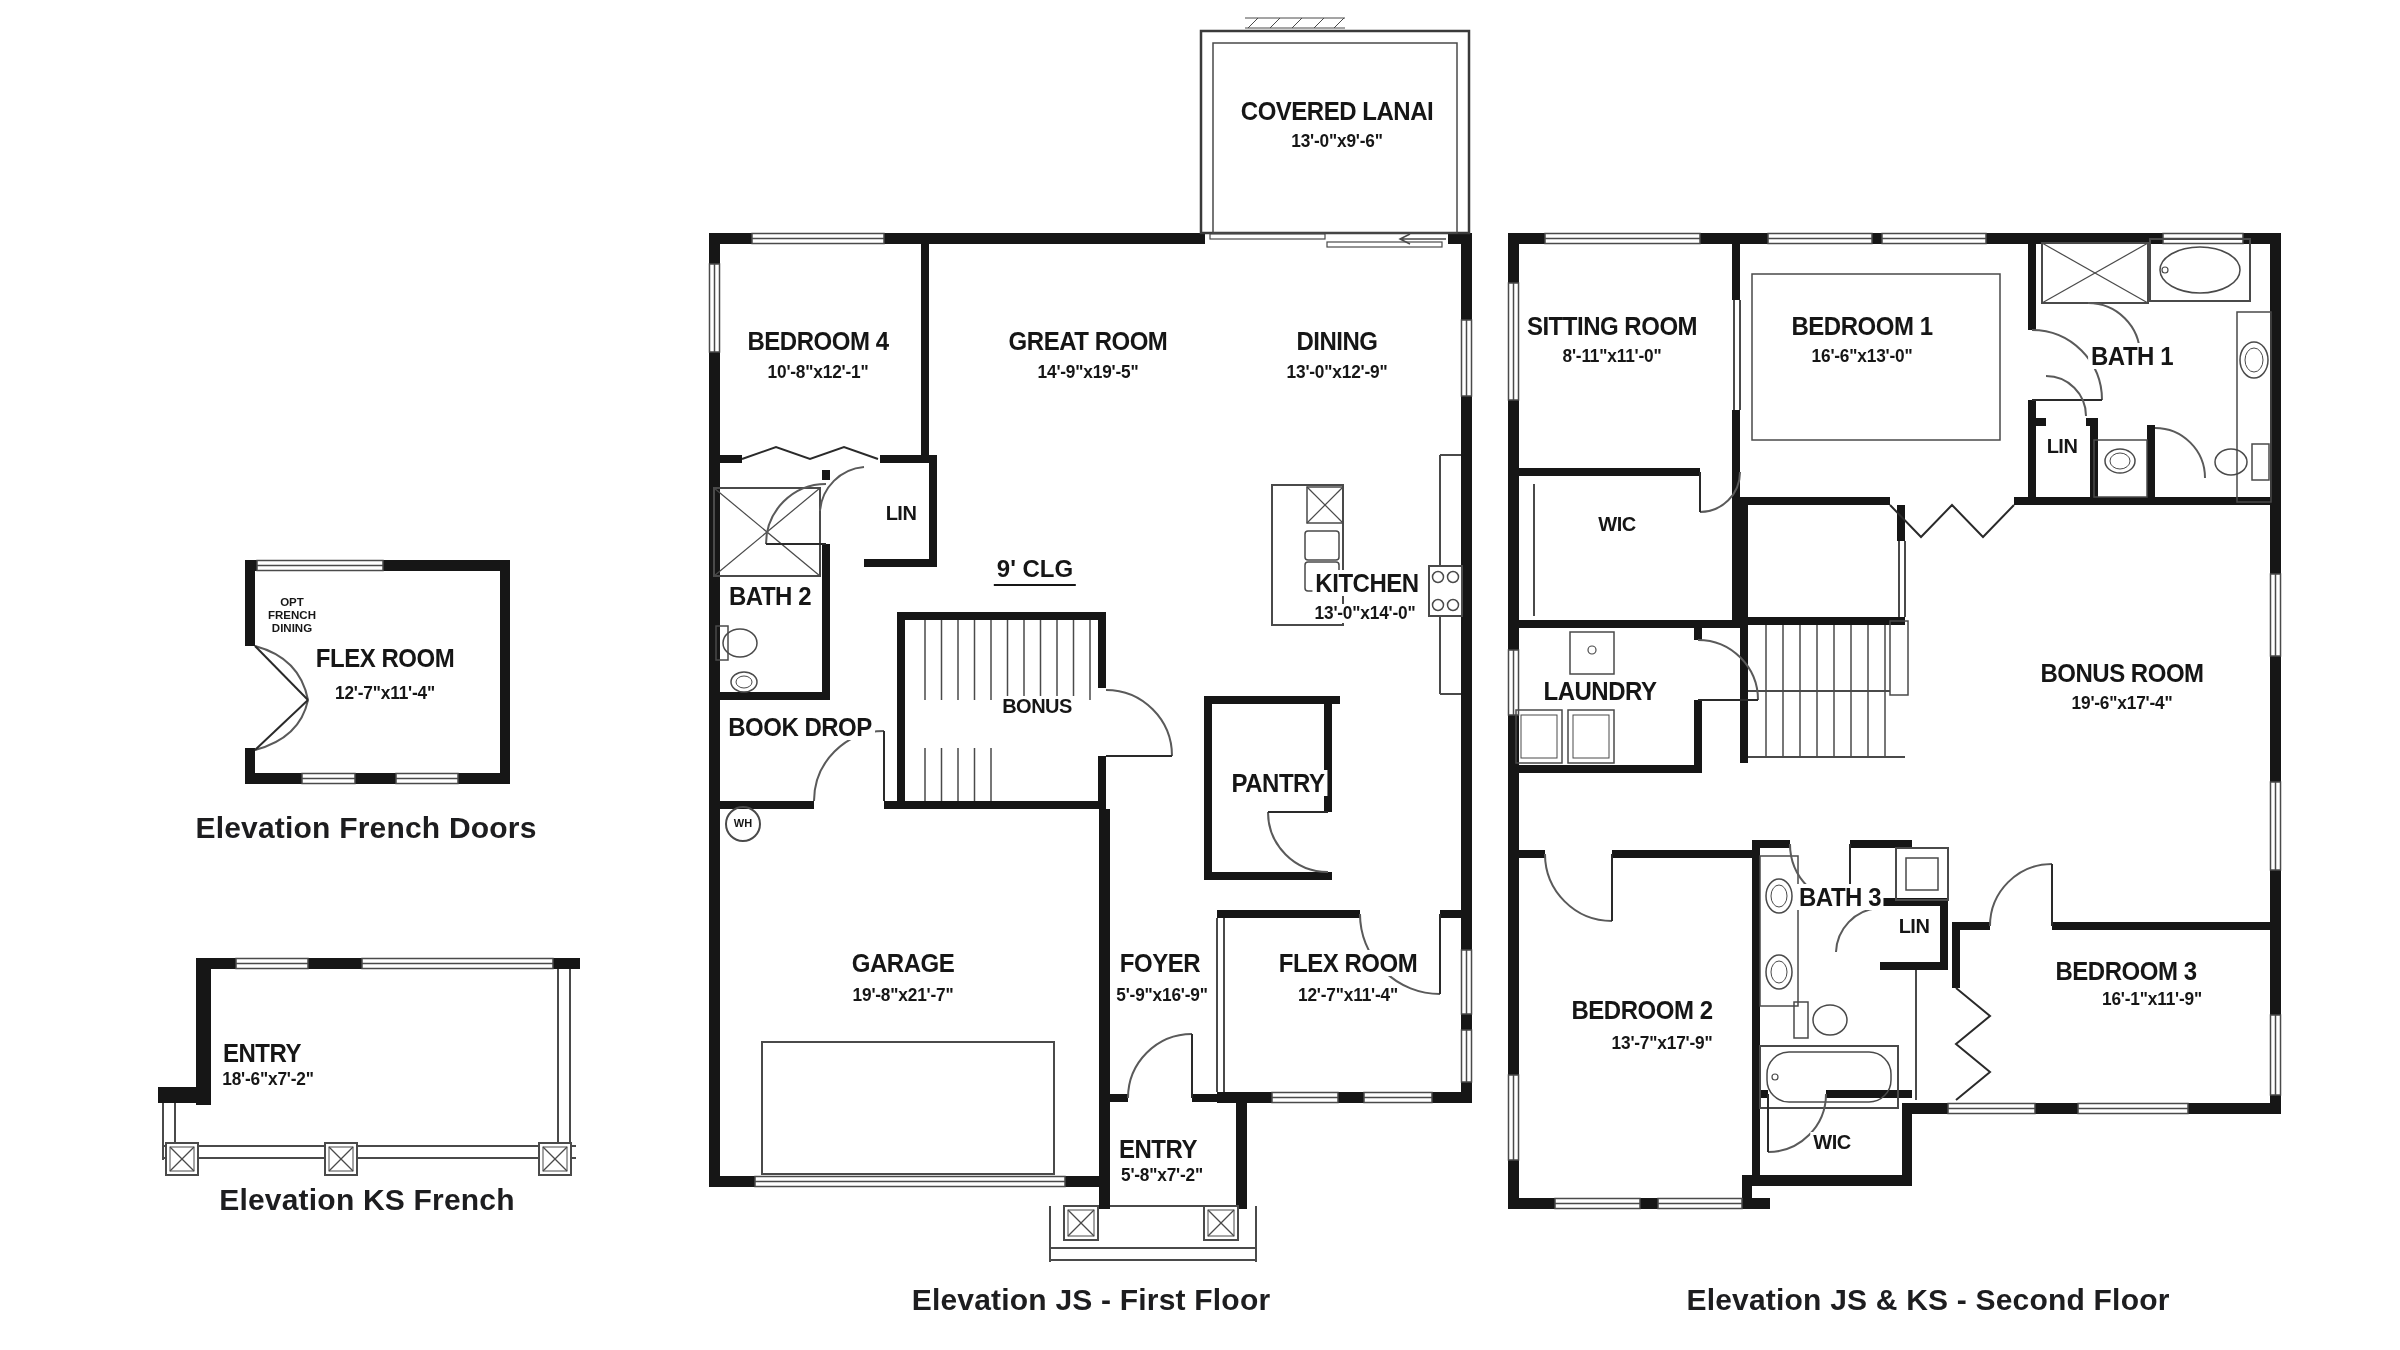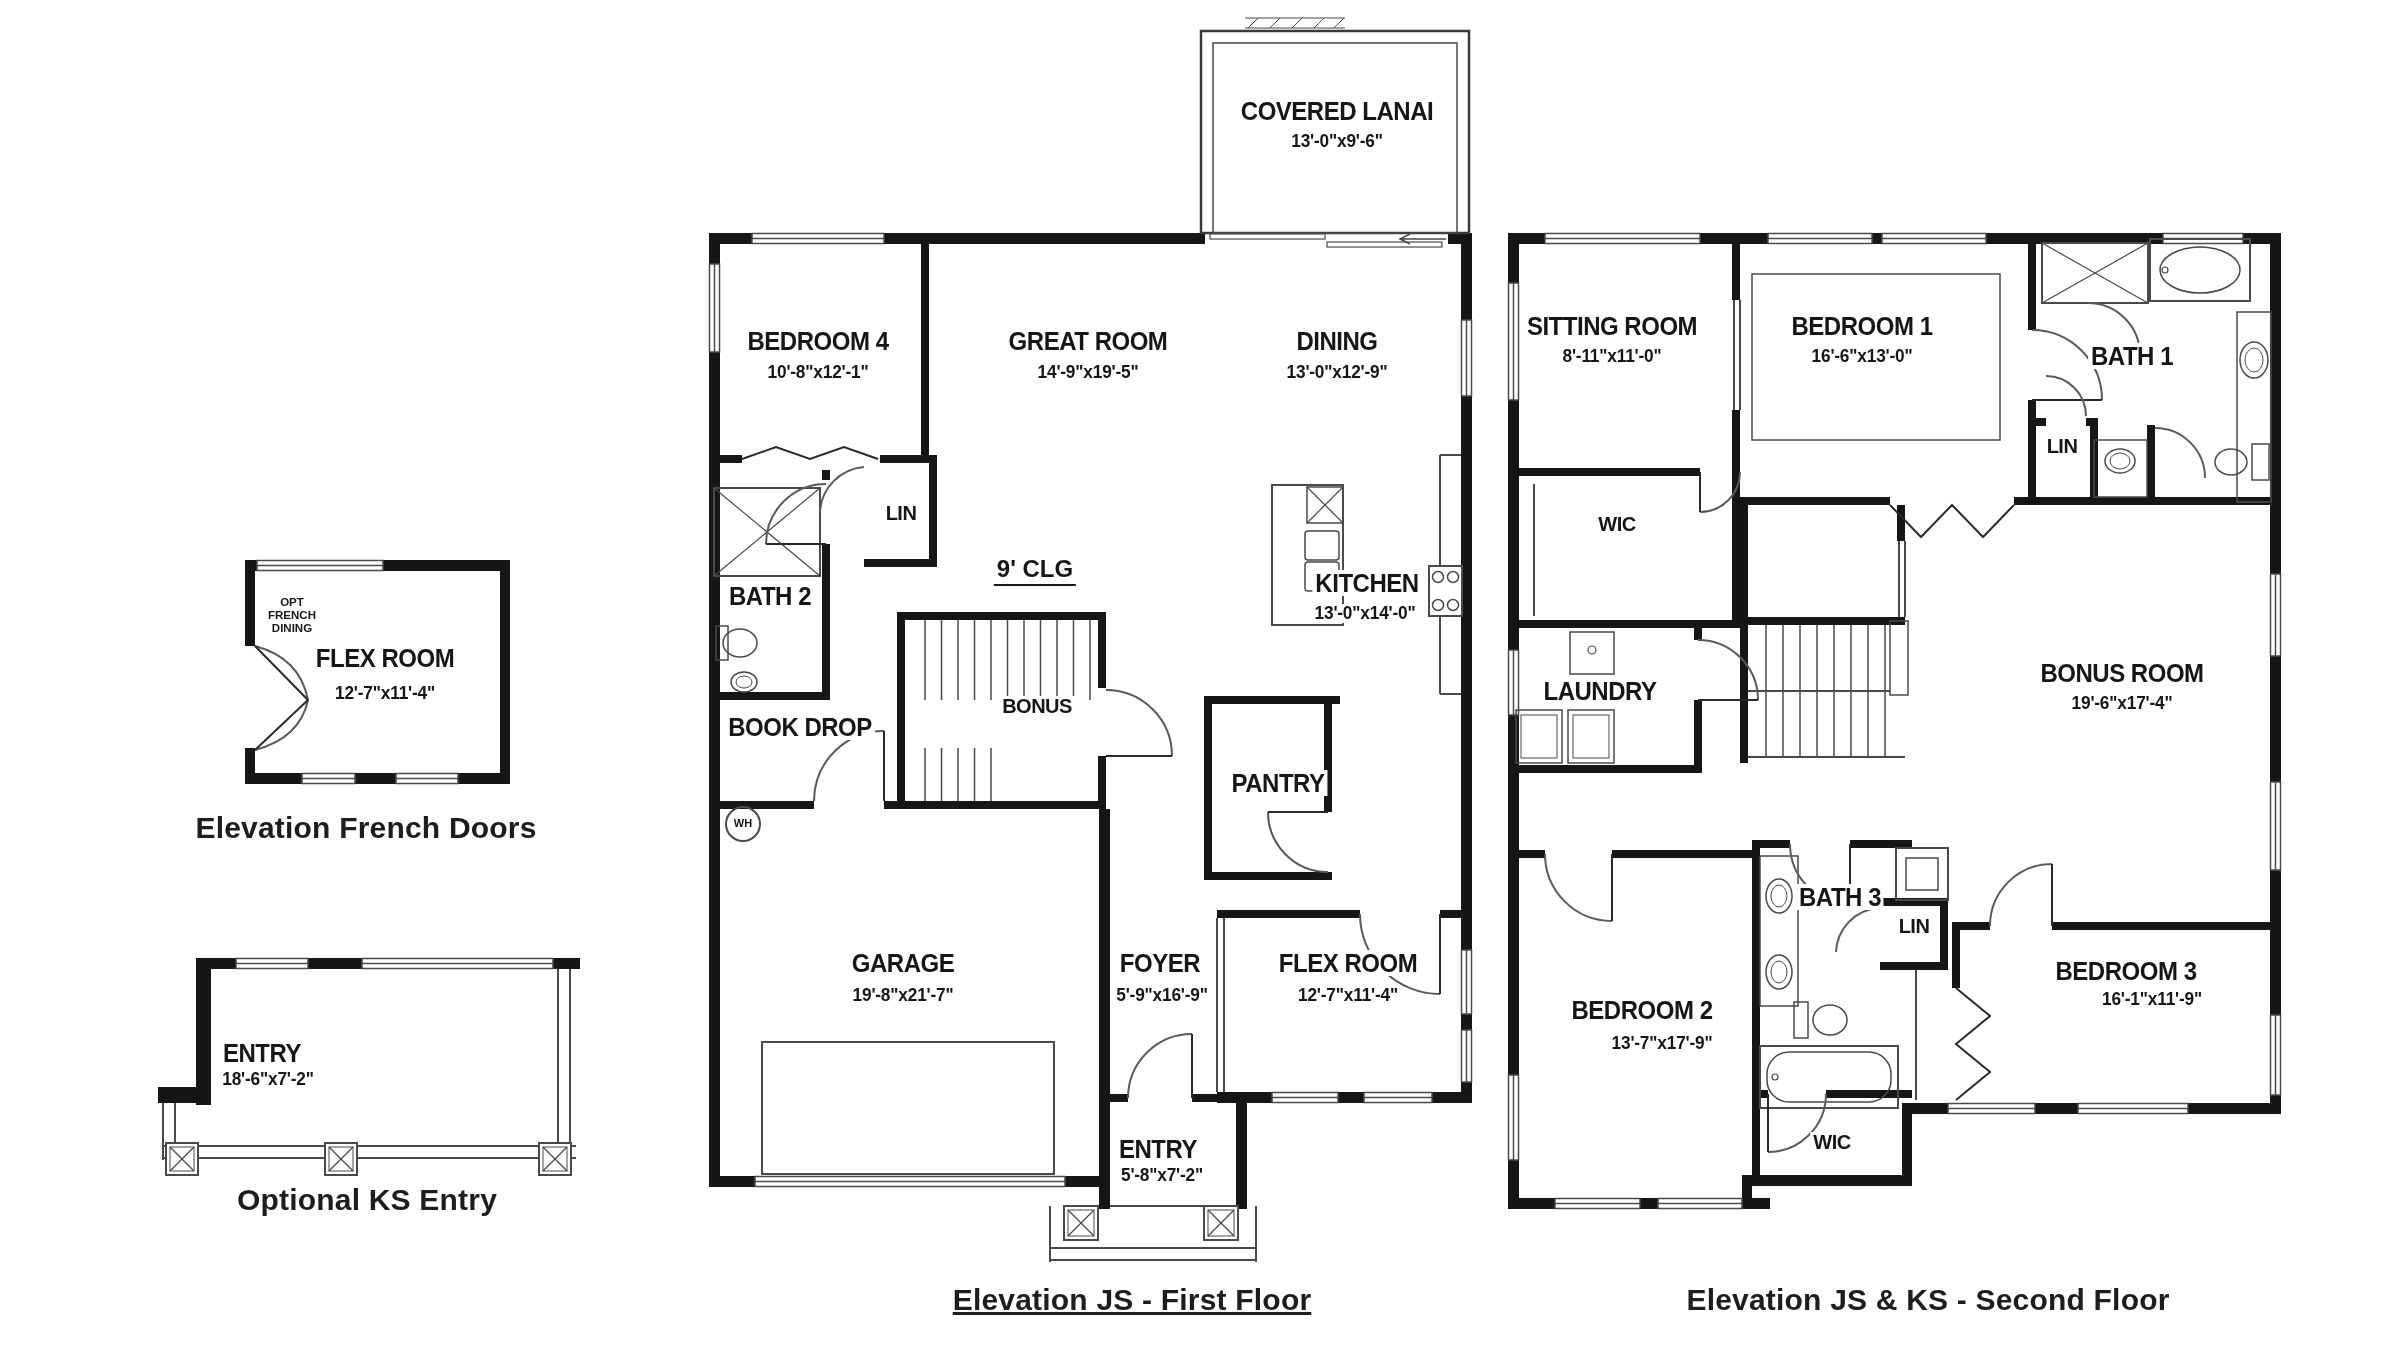--- a/index.html
+++ b/index.html
@@ -366,21 +366,21 @@
     </svg>
   <div id="labels">
       <div class="lbl note" style="left: 292px; top: 596px;">OPT
 FRENCH
 DINING</div>
       <div class="lbl room" style="left: 385px; top: 645px;">FLEX ROOM</div>
       <div class="lbl dims" style="left: 385px; top: 684px;">12'-7"x11'-4"</div>
       <div class="lbl caption" style="left: 366px; top: 812px;">Elevation French Doors</div>
       <div class="lbl room" style="left: 262px; top: 1040px;">ENTRY</div>
       <div class="lbl dims" style="left: 268px; top: 1070px;">18'-6"x7'-2"</div>
-      <div class="lbl caption" style="left: 367px; top: 1184px;">Optional KS Entry</div>
+      <div class="lbl caption" style="left: 367px; top: 1184px;">Elevation KS French</div>
       <div class="lbl room" style="left: 1337px; top: 98px;">COVERED LANAI</div>
       <div class="lbl dims" style="left: 1337px; top: 132px;">13'-0"x9'-6"</div>
       <div class="lbl room" style="left: 818px; top: 328px;">BEDROOM 4</div>
       <div class="lbl dims" style="left: 818px; top: 363px;">10'-8"x12'-1"</div>
       <div class="lbl room" style="left: 1088px; top: 328px;">GREAT ROOM</div>
       <div class="lbl dims" style="left: 1088px; top: 363px;">14'-9"x19'-5"</div>
       <div class="lbl room" style="left: 1337px; top: 328px;">DINING</div>
       <div class="lbl dims" style="left: 1337px; top: 363px;">13'-0"x12'-9"</div>
       <div class="lbl small" style="left: 901px; top: 503px;">LIN</div>
       <div class="lbl room" style="left: 770px; top: 583px;">BATH 2</div>
@@ -392,21 +392,21 @@
       <div class="lbl room" style="left: 1278px; top: 770px;">PANTRY</div>
       <div class="lbl tiny" style="left: 743px; top: 818px;">WH</div>
       <div class="lbl room" style="left: 903px; top: 950px;">GARAGE</div>
       <div class="lbl dims" style="left: 903px; top: 986px;">19'-8"x21'-7"</div>
       <div class="lbl room" style="left: 1160px; top: 950px;">FOYER</div>
       <div class="lbl dims" style="left: 1162px; top: 986px;">5'-9"x16'-9"</div>
       <div class="lbl room" style="left: 1348px; top: 950px;">FLEX ROOM</div>
       <div class="lbl dims" style="left: 1348px; top: 986px;">12'-7"x11'-4"</div>
       <div class="lbl room" style="left: 1158px; top: 1136px;">ENTRY</div>
       <div class="lbl dims" style="left: 1162px; top: 1166px;">5'-8"x7'-2"</div>
-      <div class="lbl caption" style="left: 1132px; top: 1284px; text-decoration: underline;">Elevation JS - First Floor</div>
+      <div class="lbl caption" style="left: 1091px; top: 1284px;">Elevation JS - First Floor</div>
       <div class="lbl room" style="left: 1612px; top: 313px;">SITTING ROOM</div>
       <div class="lbl dims" style="left: 1612px; top: 347px;">8'-11"x11'-0"</div>
       <div class="lbl room" style="left: 1862px; top: 313px;">BEDROOM 1</div>
       <div class="lbl dims" style="left: 1862px; top: 347px;">16'-6"x13'-0"</div>
       <div class="lbl room" style="left: 2132px; top: 343px;">BATH 1</div>
       <div class="lbl small" style="left: 2062px; top: 436px;">LIN</div>
       <div class="lbl small" style="left: 1617px; top: 514px;">WIC</div>
       <div class="lbl room" style="left: 1600px; top: 678px;">LAUNDRY</div>
       <div class="lbl room" style="left: 2122px; top: 660px;">BONUS ROOM</div>
       <div class="lbl dims" style="left: 2122px; top: 694px;">19'-6"x17'-4"</div>

